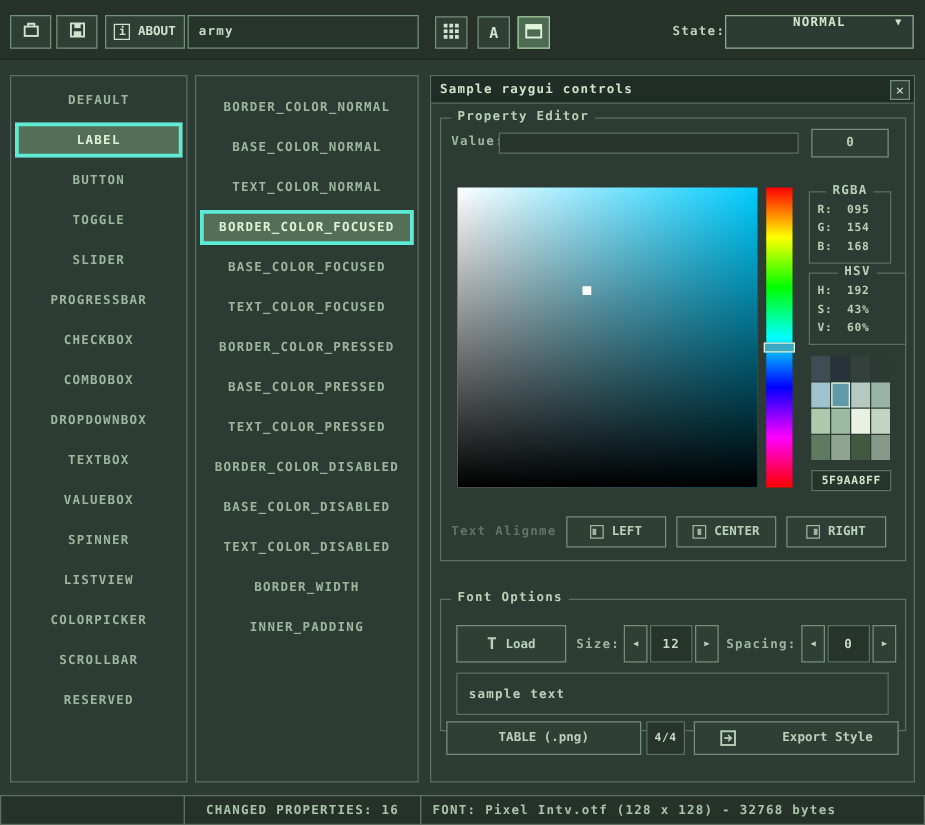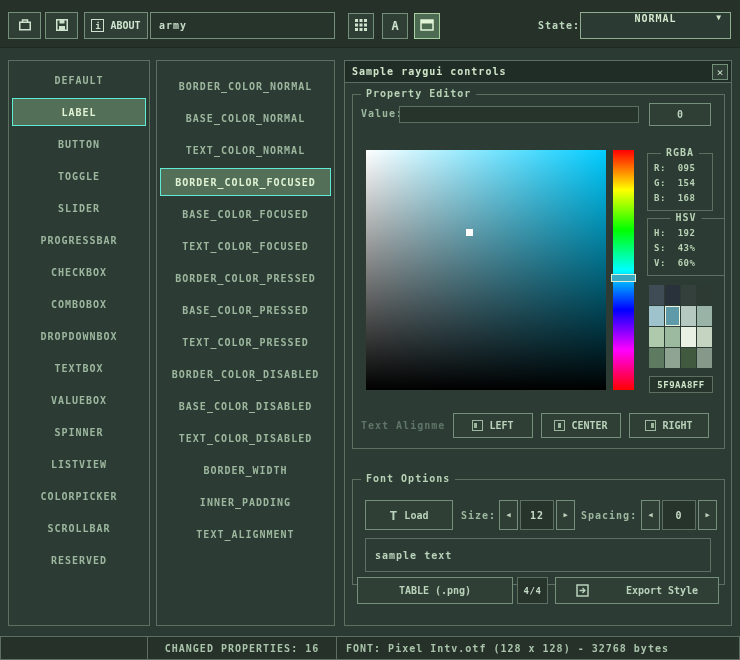--- a/index.html
+++ b/index.html
@@ -25,21 +25,21 @@
   .dropdown { position:absolute; left:580px; top:12px; width:151px; height:27px; border:1px solid #8fae90; background:#2b3a33;
               display:flex; align-items:flex-start; justify-content:center; color:#d2e8cc; cursor:pointer; }
   .dropdown .arrow { position:absolute; right:9px; font-size:8px; }
 
   
   .panel { position:absolute; top:60px; height:566px; border:1px solid #5c6f60; background:#2c3b34; }
   #controls-panel { left:8px; width:142px; padding-top:3px; }
   #properties-panel { left:156px; width:179px; padding-top:9px; }
   .list-item { height:32px; margin:0 3px; display:flex; align-items:center; justify-content:center;
                color:#9cb79e; cursor:pointer; }
-  .list-item.selected { background:#546f57; border:1px solid #5eead4; color:#e0f2d4; height:28px; margin:2px 3px; }
+  .list-item.selected { background:#546f57; border:3px solid #5eead4; color:#e0f2d4; height:28px; margin:2px 3px; }
 
   
   #sample-window { position:absolute; left:344px; top:60px; width:388px; height:566px; border:1px solid #5c6f60; background:#2c3b34; }
   .win-titlebar { position:absolute; left:0; top:0; right:0; height:22px; background:#202c26; border-bottom:1px solid #5c6f60;
                   display:flex; align-items:center; padding:0 7px; color:#cfe4c8; }
   .win-close { position:absolute; right:3px; top:3px; width:16px; height:16px; border:1px solid #74907b; background:#2f3f36;
                color:#cfe4cf; display:flex; align-items:center; justify-content:center; font-size:11px; cursor:pointer; letter-spacing:0; }
 
   .group { position:absolute; border:1px solid #5c6f60; }
   .group > .group-label { position:absolute; top:-7px; left:8px; background:#2c3b34; padding:0 5px; color:#b7d2b4; white-space:nowrap; }
@@ -197,21 +197,20 @@
   <div class="list-item">BASE_COLOR_FOCUSED</div>
   <div class="list-item">TEXT_COLOR_FOCUSED</div>
   <div class="list-item">BORDER_COLOR_PRESSED</div>
   <div class="list-item">BASE_COLOR_PRESSED</div>
   <div class="list-item">TEXT_COLOR_PRESSED</div>
   <div class="list-item">BORDER_COLOR_DISABLED</div>
   <div class="list-item">BASE_COLOR_DISABLED</div>
   <div class="list-item">TEXT_COLOR_DISABLED</div>
   <div class="list-item">BORDER_WIDTH</div>
   <div class="list-item">INNER_PADDING</div>
-  <div class="list-item">TEXT_ALIGNMENT</div>
 </div>
 
 <div id="sample-window">
   <div class="win-titlebar">
     <span>Sample raygui controls</span>
     <button class="win-close glyph">×</button>
   </div>
 
   <div class="group" id="property-editor">
     <span class="group-label">Property Editor</span>

